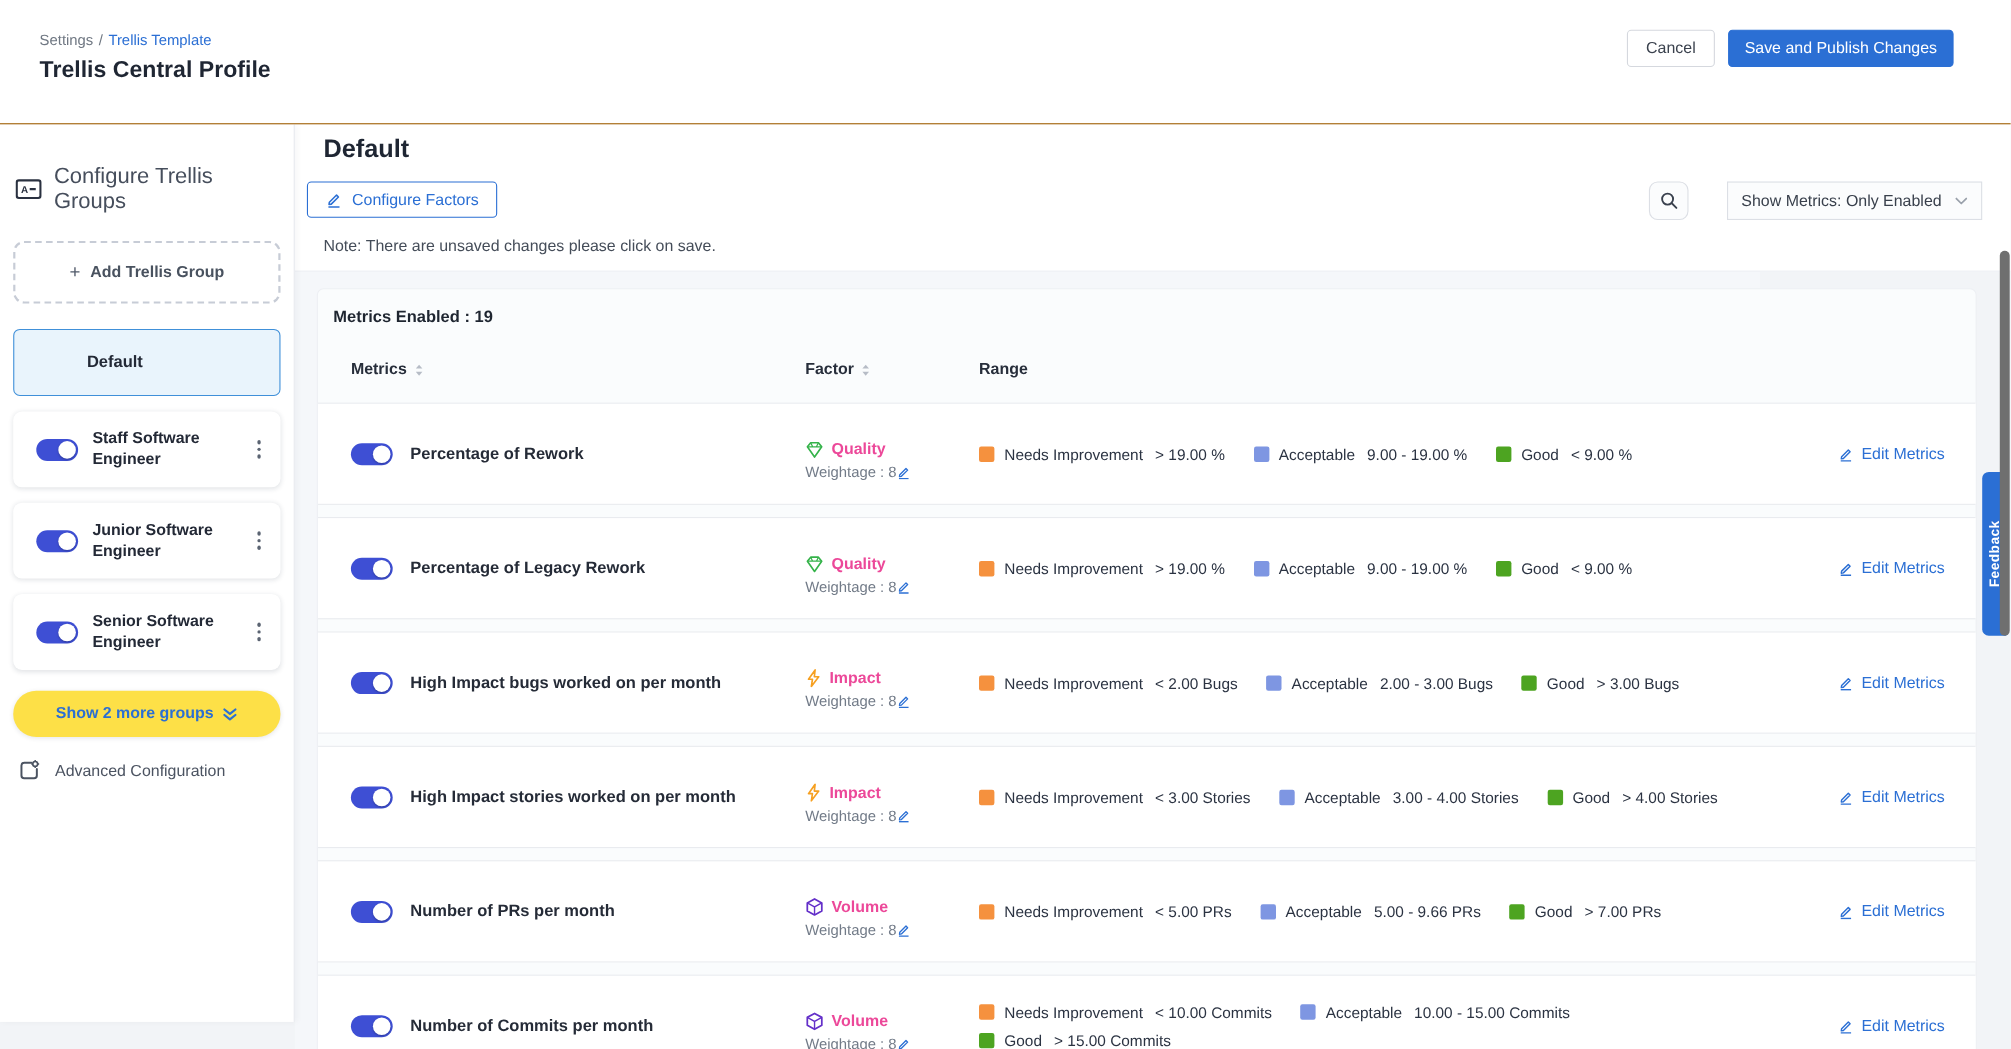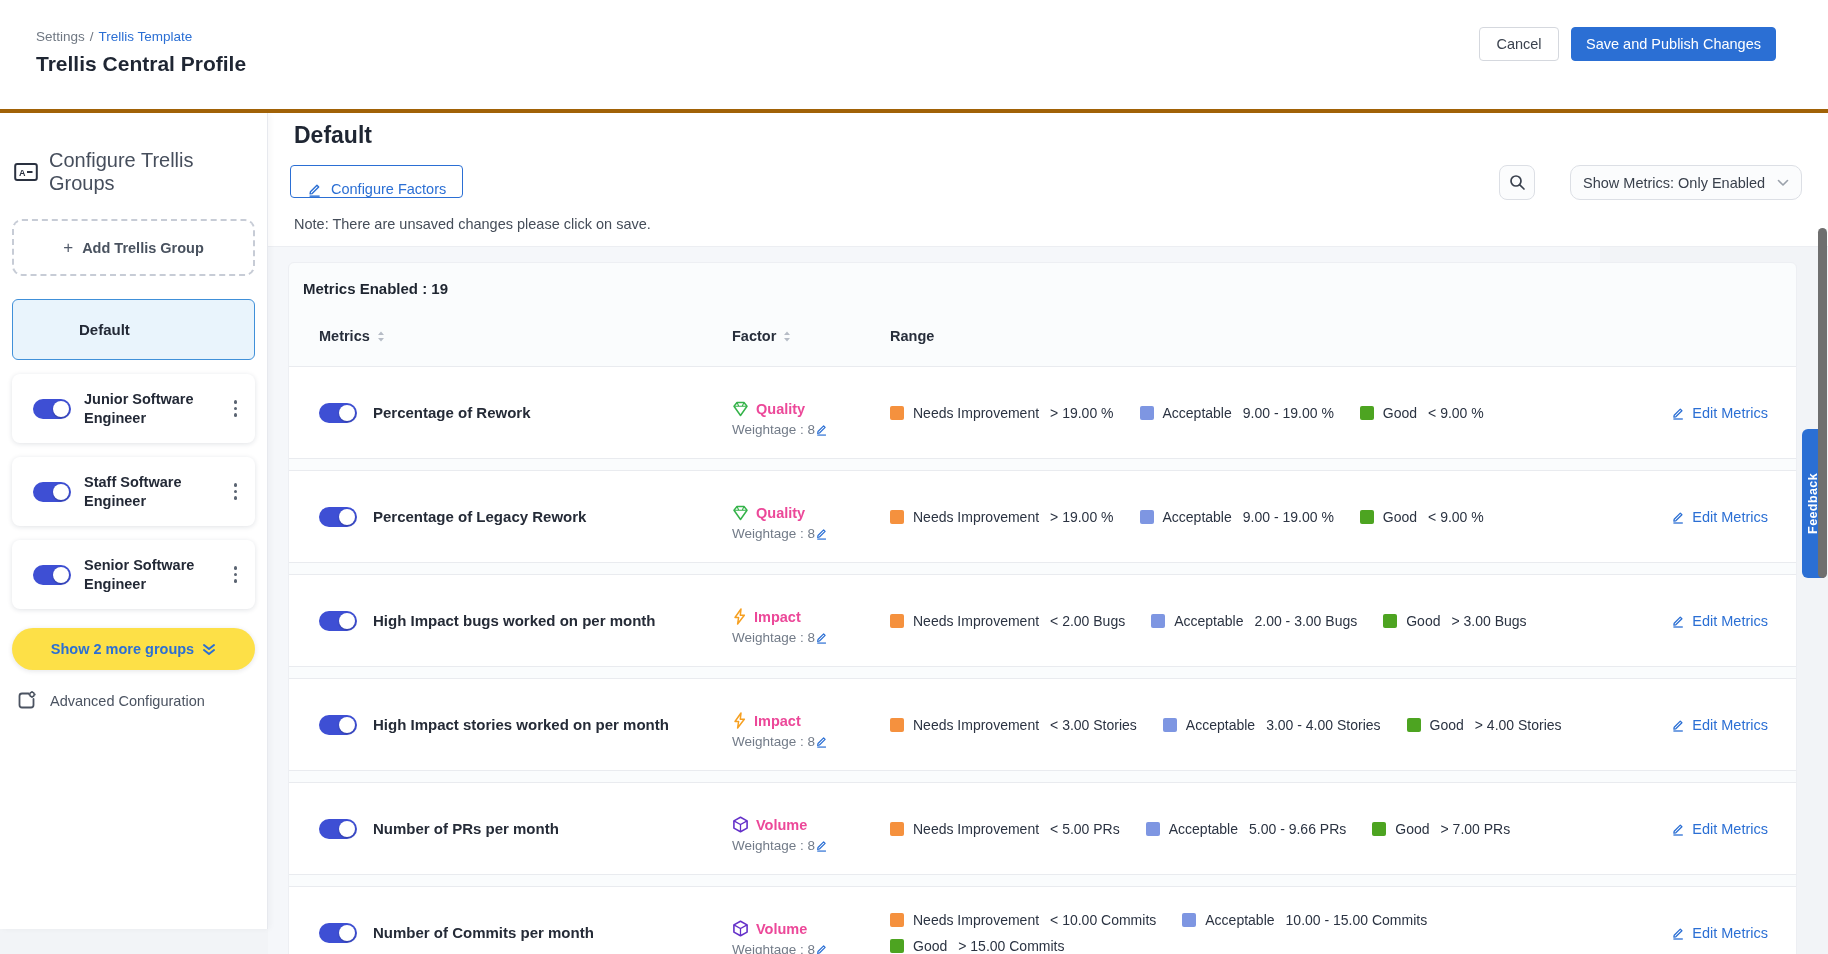--- a/index.html
+++ b/index.html
@@ -1,20 +1,20 @@
 <!DOCTYPE html>
 <html><head>
 <meta charset="utf-8">
 <style>
   * { margin:0; padding:0; box-sizing:border-box; }
   html,body { width:1828px; height:954px; overflow:hidden; }
   body { font-family:"Liberation Sans", sans-serif; background:#f2f4f7; position:relative; color:#222838; }
 
   
-  .app-header { position:absolute; left:0; top:0; width:1828px; height:113px; background:#fff; border-bottom:4px solid #a16207; z-index:3; }
+  .app-header { position:absolute; left:0; top:0; width:1828px; height:113px; background:#fff; border-bottom:1px solid #a16207; z-index:3; }
   .crumbs { position:absolute; left:36px; top:29px; font-size:13.5px; color:#6f7782; }
   .crumbs .sep { margin:0 5px; color:#6f7782; }
   .crumbs a { color:#2b6fd4; text-decoration:none; cursor:pointer; }
   .page-title { position:absolute; left:36px; top:52px; font-size:21px; font-weight:700; color:#1f2633; }
   .header-actions { position:absolute; right:52px; top:27px; display:flex; gap:12px; }
   .btn { display:flex; align-items:center; justify-content:center; height:34px; border-radius:4px; font-size:14.5px; cursor:pointer; }
   .btn-cancel { width:80px; background:#fff; border:1px solid #d5d8de; color:#3b424e; }
   .btn-primary { width:205px; background:#2b6fd4; border:1px solid #2b6fd4; color:#fff; }
 
   
@@ -31,24 +31,24 @@
   .kebab { margin-left:auto; display:flex; flex-direction:column; gap:3px; padding:4px; cursor:pointer; }
   .kebab i { width:3.5px; height:3.5px; border-radius:50%; background:#5b6472; }
   .show-more { margin-top:19px; height:42px; background:#fde047; border-radius:21px; box-shadow:0 1px 5px rgba(25,35,60,.12); display:flex; align-items:center; justify-content:center; gap:8px; cursor:pointer; }
   .show-more .lbl { font-size:14.5px; font-weight:700; color:#2b6fd4; }
   .adv-row { margin-top:20px; display:flex; align-items:center; gap:13px; padding-left:4px; cursor:pointer; }
   .adv-row .txt { font-size:14.5px; color:#4b5361; }
 
   
   .main-top { position:absolute; left:268px; top:113px; width:1560px; height:134px; background:#fff; border-bottom:1px solid #eceef2; z-index:1; }
   .group-title { position:absolute; left:26px; top:9px; font-size:23px; font-weight:700; color:#1f2633; }
-  .cfg-btn { position:absolute; left:22px; top:52px; height:33px; padding:0 16px; display:flex; align-items:flex-end; gap:9px; border:1px solid #2b6fd4; border-radius:4px; background:#fff; color:#2b6fd4; font-size:14.5px; cursor:pointer; }
+  .cfg-btn { position:absolute; left:11px; top:52px; height:33px; padding:0 16px; display:flex; align-items:center; gap:9px; border:1px solid #2b6fd4; border-radius:4px; background:#fff; color:#2b6fd4; font-size:14.5px; cursor:pointer; }
   .note { position:absolute; left:26px; top:103px; font-size:14.5px; color:#454d59; }
   .search-btn { position:absolute; right:293px; top:52px; width:36px; height:35px; border:1px solid #dcdfe5; border-radius:8px; background:#fbfcfd; display:flex; align-items:center; justify-content:center; cursor:pointer; }
-  .filter-dd { position:absolute; right:26px; top:52px; width:232px; height:35px; border:1px solid #dcdfe5; border-radius:10px; background:#fbfcfd; display:flex; align-items:center; padding:0 12px; cursor:pointer; }
+  .filter-dd { position:absolute; right:26px; top:52px; width:232px; height:35px; border:1px solid #dcdfe5; border-radius:0; background:#fbfcfd; display:flex; align-items:center; padding:0 12px; cursor:pointer; }
   .filter-dd .val { font-size:14.5px; color:#39404c; }
   .filter-dd .chev { margin-left:auto; display:flex; }
 
   .content { position:absolute; left:268px; top:247px; width:1332px; height:707px; background:#f5f7fa; }
   .table-card { position:absolute; left:20px; top:15px; width:1509px; height:790px; background:#fafcfd; border:1px solid #edeff3; border-radius:6px; }
   .metrics-count { padding:17px 0 0 14px; font-size:15px; font-weight:700; color:#1e2530; }
   .thead { margin-top:31px; padding-left:30px; display:flex; align-items:center; }
   .thead .th { display:flex; align-items:center; gap:7px; font-size:14.5px; font-weight:700; color:#272e3b; }
   .th-metrics { width:413px; }
   .th-factor { width:158px; }
@@ -115,33 +115,33 @@
   </div>
 
   <div class="default-card">
     <span class="lbl">Default</span>
   </div>
 
   <div class="group-card">
     <div class="toggle">
         <div class="knob"></div>
       </div>
-    <div class="name">Junior Software Engineer</div>
+    <div class="name">Staff Software Engineer</div>
     <div class="kebab">
         <i></i>
         <i></i>
         <i></i>
       </div>
   </div>
 
   <div class="group-card">
     <div class="toggle">
         <div class="knob"></div>
       </div>
-    <div class="name">Staff Software Engineer</div>
+    <div class="name">Junior Software Engineer</div>
     <div class="kebab">
         <i></i>
         <i></i>
         <i></i>
       </div>
   </div>
 
   <div class="group-card">
     <div class="toggle">
         <div class="knob"></div>

